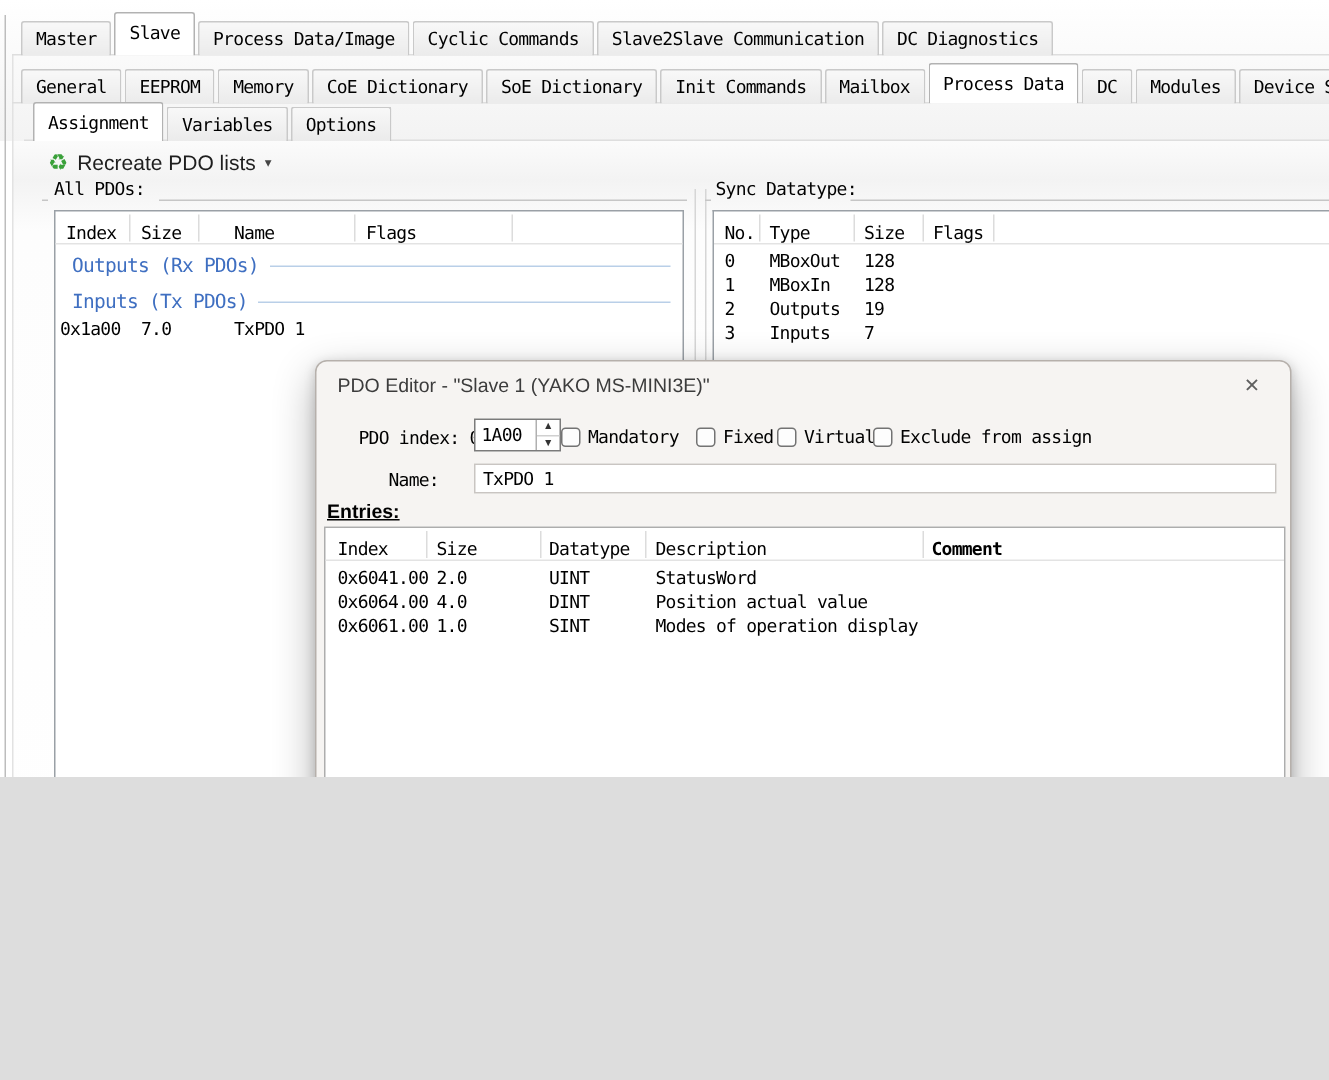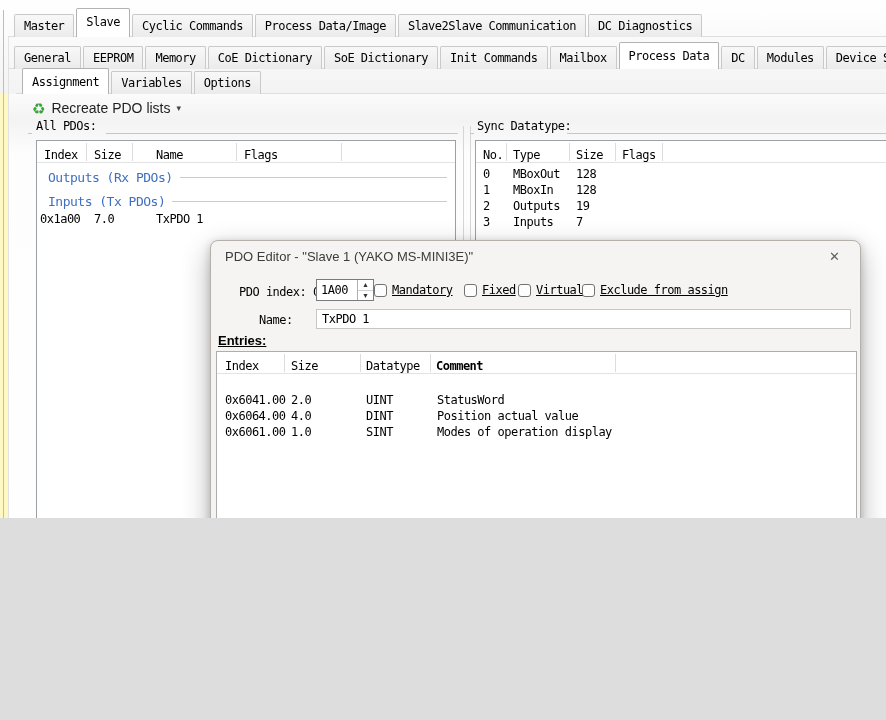--- a/index.html
+++ b/index.html
@@ -1,17 +1,17 @@
 <!DOCTYPE html>
 <html><head>
 <meta charset="utf-8">
 <style>
   * { margin:0; padding:0; box-sizing:border-box; }
   body { background:#ddd; font-family:"Liberation Sans", sans-serif; }
-  .screen { position:relative; width:886px; height:518px; background:#fef9c3; overflow:hidden;
+  .screen { position:relative; width:886px; height:518px; background:#ffffff; overflow:hidden;
             font-family:"Liberation Sans", sans-serif; }
   .mono { font-family:"DejaVu Sans Mono","Liberation Mono",monospace; font-size:12px; letter-spacing:-0.5px; color:#000; }
 
   
   .top-bg   { position:absolute; left:0; top:0; width:886px; height:94px; background:linear-gradient(#ffffff,#f3f3f3); }
   .page-bg  { position:absolute; left:8px; top:94px; width:878px; height:626px; background:linear-gradient(#fbfbfb,#f3f3f3 26px,#fdfdfd 60px,#ffffff); }
   .edge-l1  { position:absolute; left:3px; top:10px; width:1px; height:710px; background:#bdbdbd; }
   .edge-l2  { position:absolute; left:8px; top:36px; width:1px; height:684px; background:#e2e2e2; }
 
   
@@ -67,21 +67,21 @@
 
   .dlg-row1 { position:absolute; left:28px; top:40px; height:22px; display:flex; align-items:center; }
   .spinbox { position:absolute; left:105px; top:38px; width:58px; height:22px; background:#fff;
        border:1px solid #7b7b7b; display:flex; }
   .spinbox input { flex:1; min-width:0; border:none; outline:none; background:transparent; padding-left:4px;
        font-family:"DejaVu Sans Mono","Liberation Mono",monospace; font-size:12px; letter-spacing:-0.5px; }
   .spin-btns { width:16px; border-left:1px solid #b0b0b0; display:flex; flex-direction:column; }
   .spin-btns span { flex:1; display:flex; align-items:center; justify-content:center; font-size:7px; color:#333; }
   .spin-btns span:first-child { border-bottom:1px solid #d0d0d0; }
 
-  .cbitem { position:absolute; top:41px; display:flex; align-items:center; gap:5px; height:16px;text-decoration:underline; }
+  .cbitem { position:absolute; top:41px; display:flex; align-items:flex-end; gap:5px; height:16px; }
   .cb { width:13px; height:13px; background:#fdfdfd; border:1px solid #737373; border-radius:3px; }
 
   .name-label { position:absolute; left:48px; top:72px; }
   .name-input { position:absolute; left:105px; top:68px; width:535px; height:20px; background:#fff;
        border:1px solid #c9c5c2; padding-left:5px;
        font-family:"DejaVu Sans Mono","Liberation Mono",monospace; font-size:12px; letter-spacing:-0.5px; }
   .entries-label { position:absolute; left:7px; top:92px; font-size:13px; font-weight:bold; color:#000;
        text-decoration:underline; }
 
   .entries { position:absolute; left:5px; top:110px; width:641px; height:308px; background:#fff;
@@ -110,22 +110,22 @@
   <div class="edge-l1"></div>
   <div class="edge-l2"></div>
 
   <div class="striprule" style="top:36px"></div>
   <div class="striprule" style="top:68px"></div>
   <div class="striprule" style="top:93px; left:16px"></div>
 
   <div class="tabstrip row1 mono">
     <div class="tab">Master</div>
     <div class="tab active">Slave</div>
+    <div class="tab">Process Data/Image</div>
     <div class="tab">Cyclic Commands</div>
-    <div class="tab">Process Data/Image</div>
     <div class="tab">Slave2Slave Communication</div>
     <div class="tab">DC Diagnostics</div>
   </div>
 
   <div class="tabstrip row2 mono">
     <div class="tab">General</div>
     <div class="tab">EEPROM</div>
     <div class="tab">Memory</div>
     <div class="tab">CoE Dictionary</div>
     <div class="tab">SoE Dictionary</div>
@@ -261,27 +261,28 @@
     <span class="name-label mono">Name:</span>
     <input class="name-input" value="TxPDO 1" style="">
 
     <span class="entries-label">Entries:</span>
 
     <div class="entries mono">
       <div class="thead">
         <span class="ec1">Index</span>
         <span class="ec2">Size</span>
         <span class="ec3">Datatype</span>
+        <span class="ec4">Description</span>
         <span class="ec5">Comment</span>
         <div class="vsep" style="left:67px"></div>
         <div class="vsep" style="left:143px"></div>
         <div class="vsep" style="left:213px"></div>
         <div class="vsep" style="left:398px"></div>
       </div>
-      <div class="trow" style="margin-top:18px">
+      <div class="trow" style="margin-top:3px">
         <span class="ec1">0x6041.00</span>
         <span class="ec2">2.0</span>
         <span class="ec3">UINT</span>
         <span class="ec4">StatusWord</span>
         <span class="ec5"></span>
       </div>
       <div class="trow">
         <span class="ec1">0x6064.00</span>
         <span class="ec2">4.0</span>
         <span class="ec3">DINT</span>

